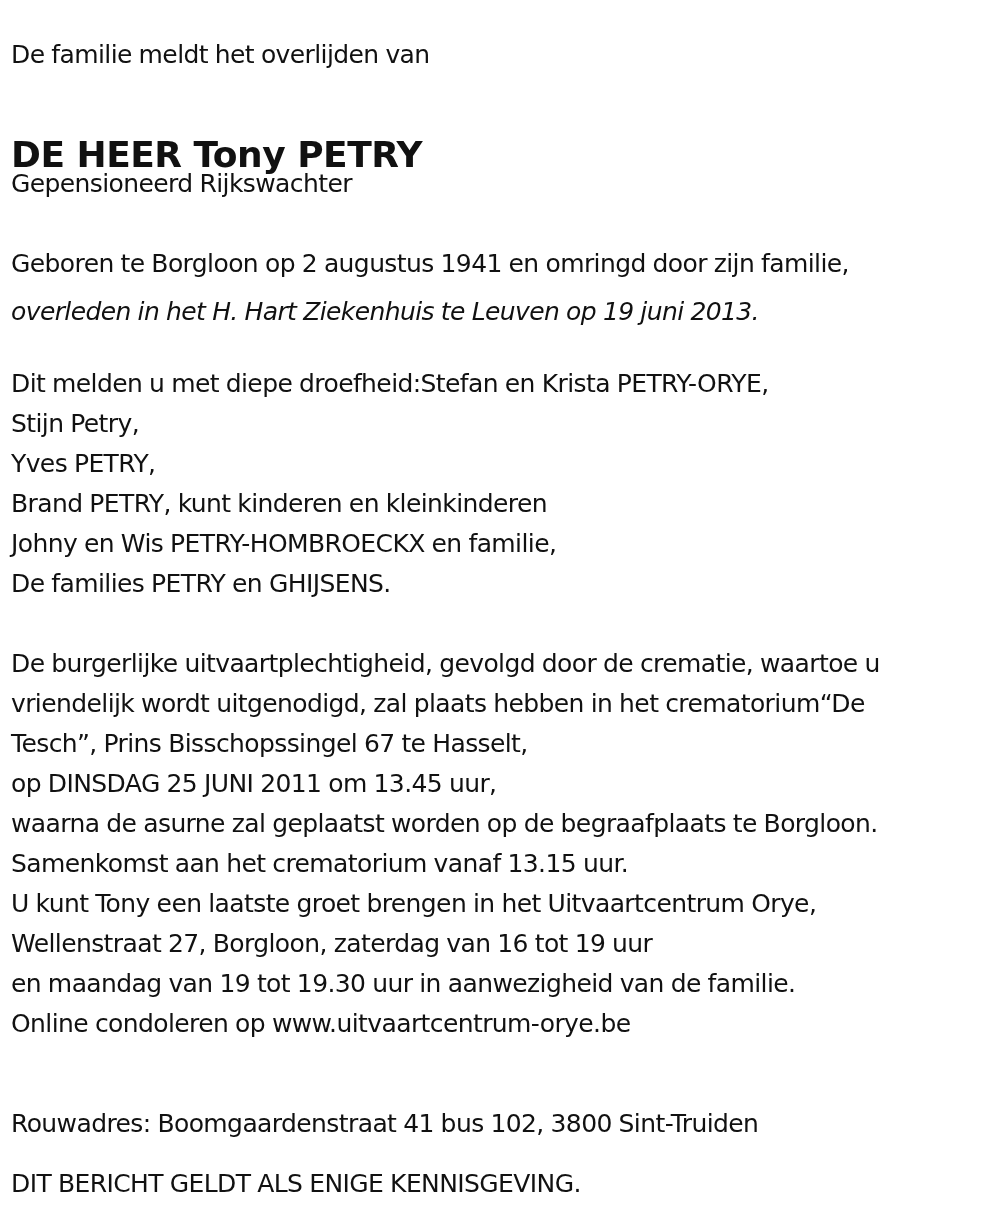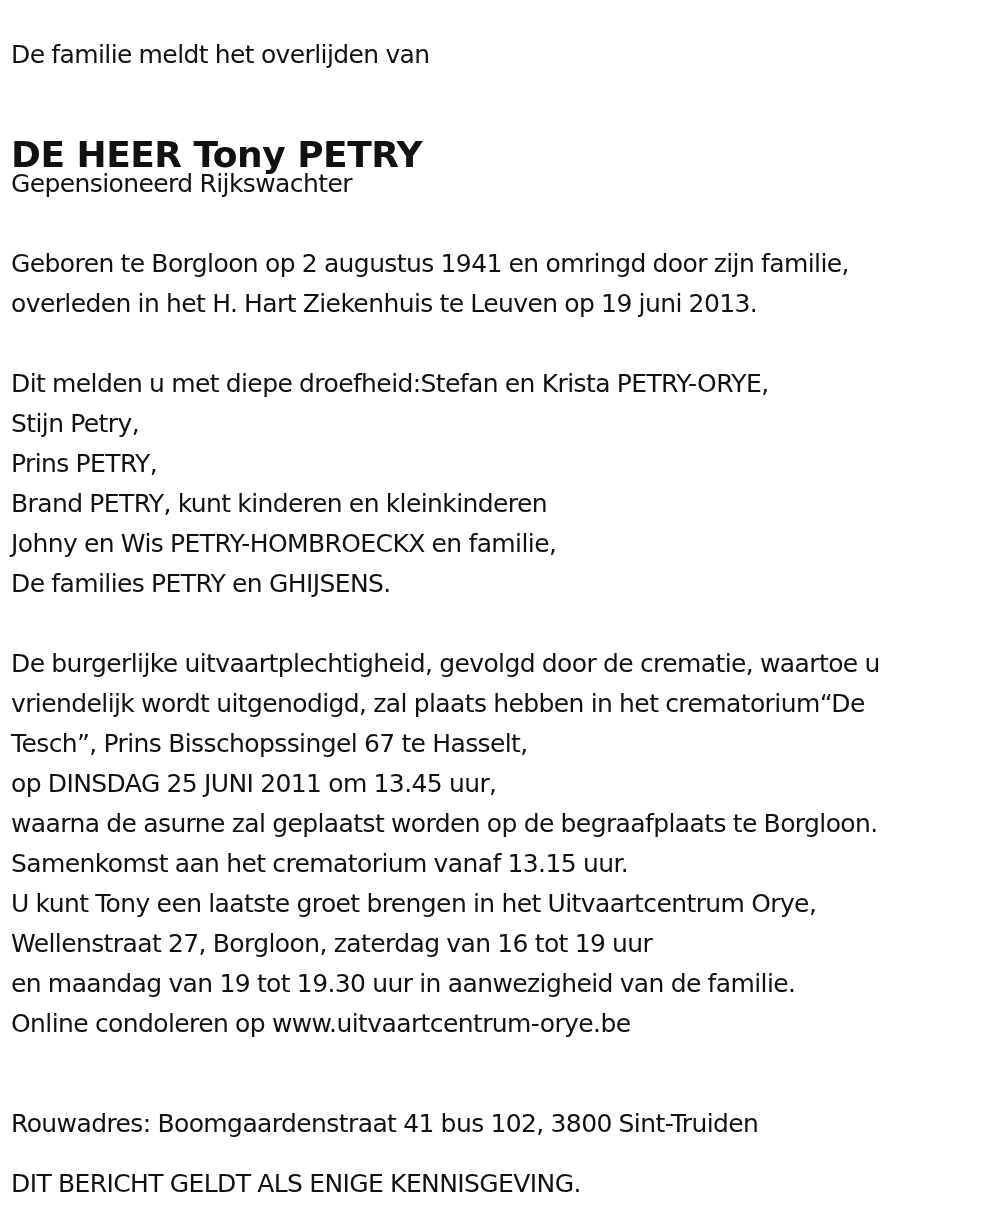--- a/index.html
+++ b/index.html
@@ -43,27 +43,27 @@
 
 <div class="page">
 
   <div class="line" style="top:35px;">De familie meldt het overlijden van</div>
 
   <div class="title" style="top:113px;margin-top:20px;">DE HEER Tony PETRY</div>
   <div class="line" style="top:164px;">Gepensioneerd Rijkswachter</div>
 
   <div>
     <div class="line" style="top:244px;">Geboren te Borgloon op 2 augustus 1941 en omringd door zijn familie,</div>
-    <div class="line" style="top:284px;">overleden in het H. Hart Ziekenhuis te Leuven op 19 juni 2013.</div>
+    <div class="line" style="top:292px;font-style:italic;">overleden in het H. Hart Ziekenhuis te Leuven op 19 juni 2013.</div>
   </div>
 
   <div>
     <div class="line" style="top:364px;">Dit melden u met diepe droefheid:Stefan en Krista PETRY-ORYE,</div>
     <div class="line" style="top:404px;">Stijn Petry,</div>
-    <div class="line" style="top:444px;">Prins PETRY,</div>
+    <div class="line" style="top:444px;">Yves PETRY,</div>
     <div class="line" style="top:484px;">Brand PETRY, kunt kinderen en kleinkinderen</div>
     <div class="line" style="top:524px;">Johny en Wis PETRY-HOMBROECKX en familie,</div>
     <div class="line" style="top:564px;text-align:center;">De families PETRY en GHIJSENS.</div>
   </div>
 
   <div>
     <div class="line" style="top:644px;">De burgerlijke uitvaartplechtigheid, gevolgd door de crematie, waartoe u</div>
     <div class="line" style="top:684px;">vriendelijk wordt uitgenodigd, zal plaats hebben in het crematorium“De</div>
     <div class="line" style="top:724px;">Tesch”, Prins Bisschopssingel 67 te Hasselt,</div>
     <div class="line" style="top:764px;">op DINSDAG 25 JUNI 2011 om 13.45 uur,</div>

